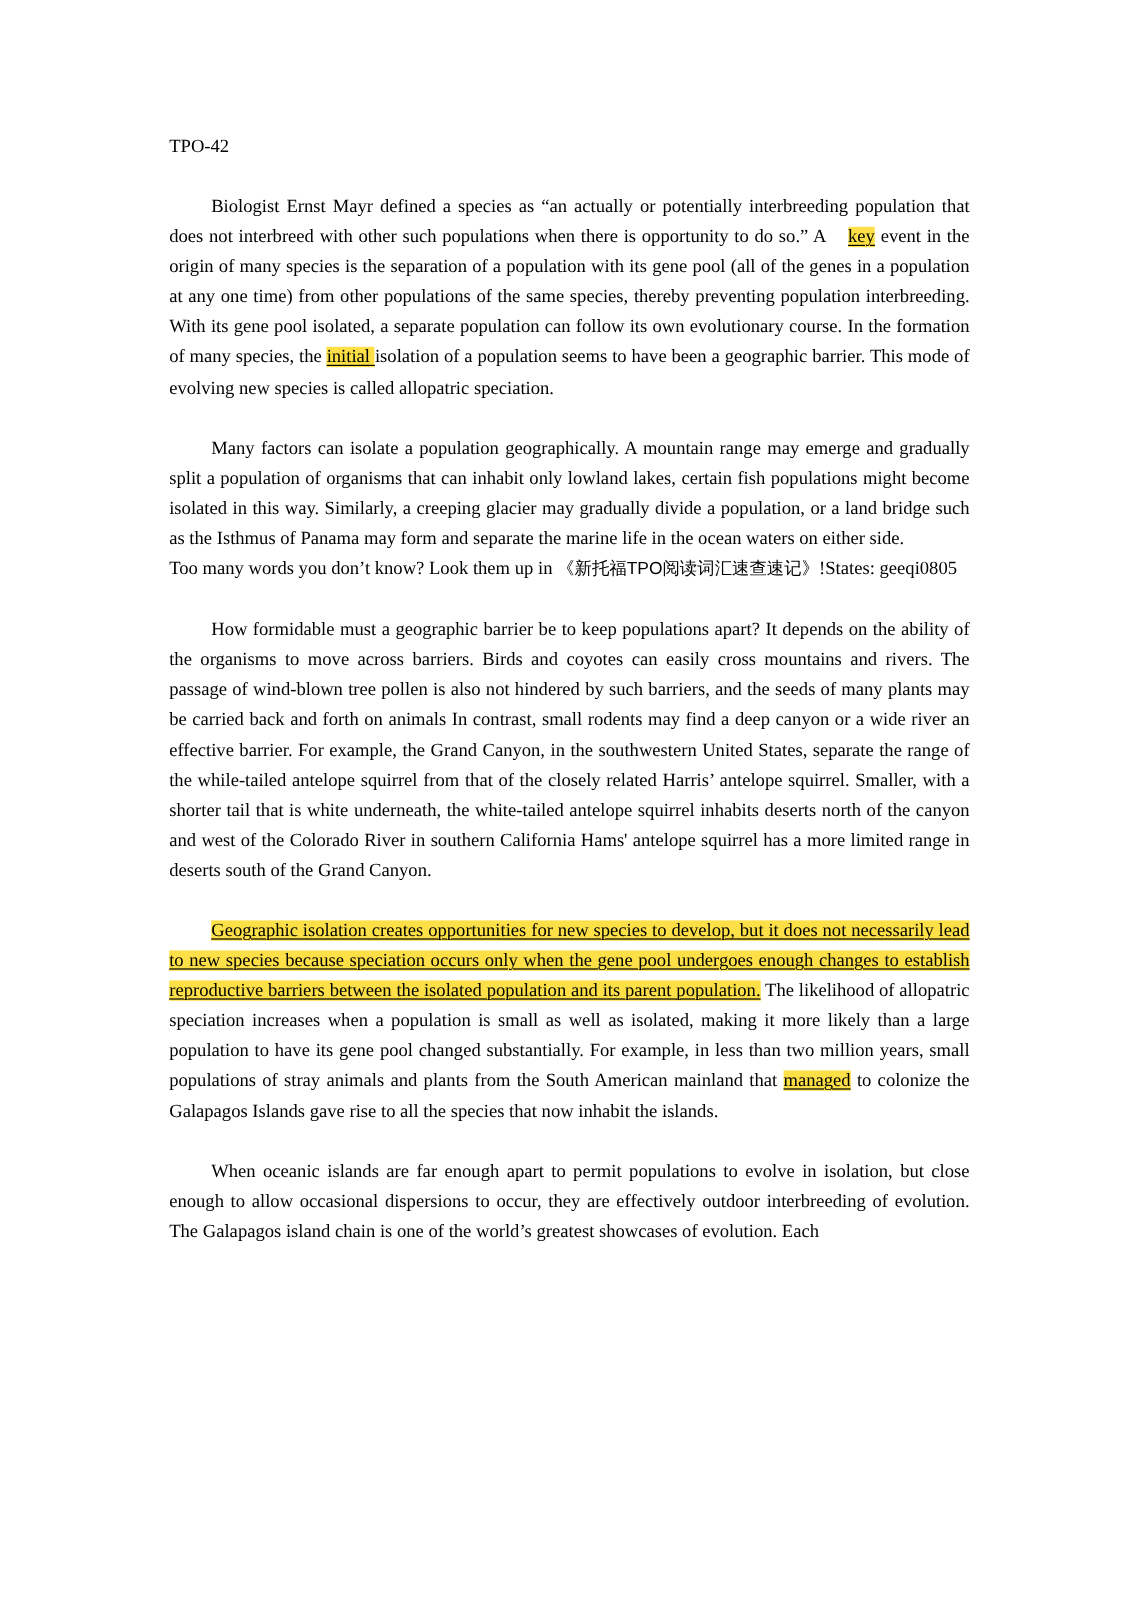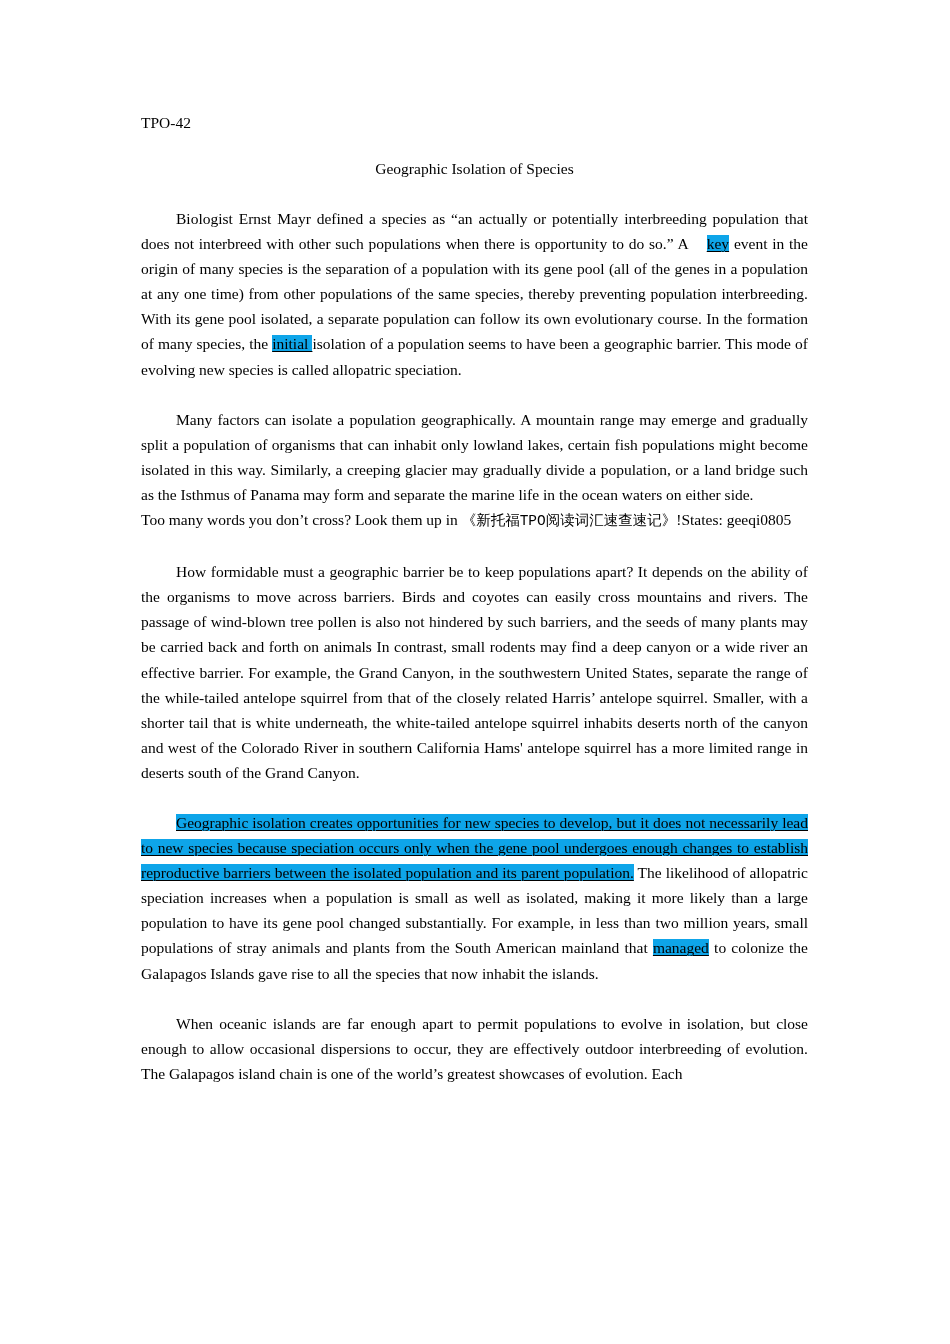--- a/index.html
+++ b/index.html
@@ -53,53 +53,52 @@
   p.para.indent {
     text-indent: 35px;
   }
   p.para.noindent {
     text-indent: 0;
   }
   .gap {
     height: 25px;
   }
   .hl {
-    background-color: #0ea5e9;
+    background-color: #fde047;
     text-decoration: underline;
     text-decoration-thickness: 1px;
     text-underline-offset: 2px;
   }
   .cjk {
-    font-family: Liberation Mono, monospace;
+    font-family: Liberation Sans, sans-serif;
     font-size: 14.5px;
   }
   .spacer-inline {
     display: inline-block;
     width: 18px;
   }
 </style>
 </head>
 <body>
 
 <div class="page">
   <div class="content">
 
     <div class="doc-code">TPO-42</div>
 
-    <div class="doc-title">Geographic Isolation of Species</div>
 
     <div class="gap"></div>
 
     <p class="para indent"><span>Biologist Ernst Mayr defined a species as “an actually or potentially interbreeding population that does not interbreed with other such populations when there is opportunity to do so.” A</span><span class="spacer-inline"></span><span class="hl">key</span><span> event in the origin of many species is the separation of a population with its gene pool (all of the genes in a population at any one time) from other populations of the same species, thereby preventing population interbreeding. With its gene pool isolated, a separate population can follow its own evolutionary course. In the formation of many species, the </span><span class="hl">initial </span><span>isolation of a population seems to have been a geographic barrier. This mode of evolving new species is called allopatric speciation.</span></p>
 
     <div class="gap"></div>
 
     <p class="para indent">Many factors can isolate a population geographically. A mountain range may emerge and gradually split a population of organisms that can inhabit only lowland lakes, certain fish populations might become isolated in this way. Similarly, a creeping glacier may gradually divide a population, or a land bridge such as the Isthmus of Panama may form and separate the marine life in the ocean waters on either side.</p>
 
-    <p class="para noindent"><span>Too many words you don’t cross? Look them up in </span><span class="cjk">《新托福TPO阅读词汇速查速记》</span><span>!States: geeqi0805</span></p>
+    <p class="para noindent"><span>Too many words you don’t know? Look them up in </span><span class="cjk">《新托福TPO阅读词汇速查速记》</span><span>!States: geeqi0805</span></p>
 
     <div class="gap"></div>
 
     <p class="para indent">How formidable must a geographic barrier be to keep populations apart? It depends on the ability of the organisms to move across barriers. Birds and coyotes can easily cross mountains and rivers. The passage of wind-blown tree pollen is also not hindered by such barriers, and the seeds of many plants may be carried back and forth on animals In contrast, small rodents may find a deep canyon or a wide river an effective barrier. For example, the Grand Canyon, in the southwestern United States, separate the range of the while-tailed antelope squirrel from that of the closely related Harris’ antelope squirrel. Smaller, with a shorter tail that is white underneath, the white-tailed antelope squirrel inhabits deserts north of the canyon and west of the Colorado River in southern California Hams' antelope squirrel has a more limited range in deserts south of the Grand Canyon.</p>
 
     <div class="gap"></div>
 
     <p class="para indent"><span class="hl">Geographic isolation creates opportunities for new species to develop, but it does not necessarily lead to new species because speciation occurs only when the gene pool undergoes enough changes to establish reproductive barriers between the isolated population and its parent population.</span><span> The likelihood of allopatric speciation increases when a population is small as well as isolated, making it more likely than a large population to have its gene pool changed substantially. For example, in less than two million years, small populations of stray animals and plants from the South American mainland that </span><span class="hl">managed</span><span> to colonize the Galapagos Islands gave rise to all the species that now inhabit the islands.</span></p>
 
     <div class="gap"></div>

